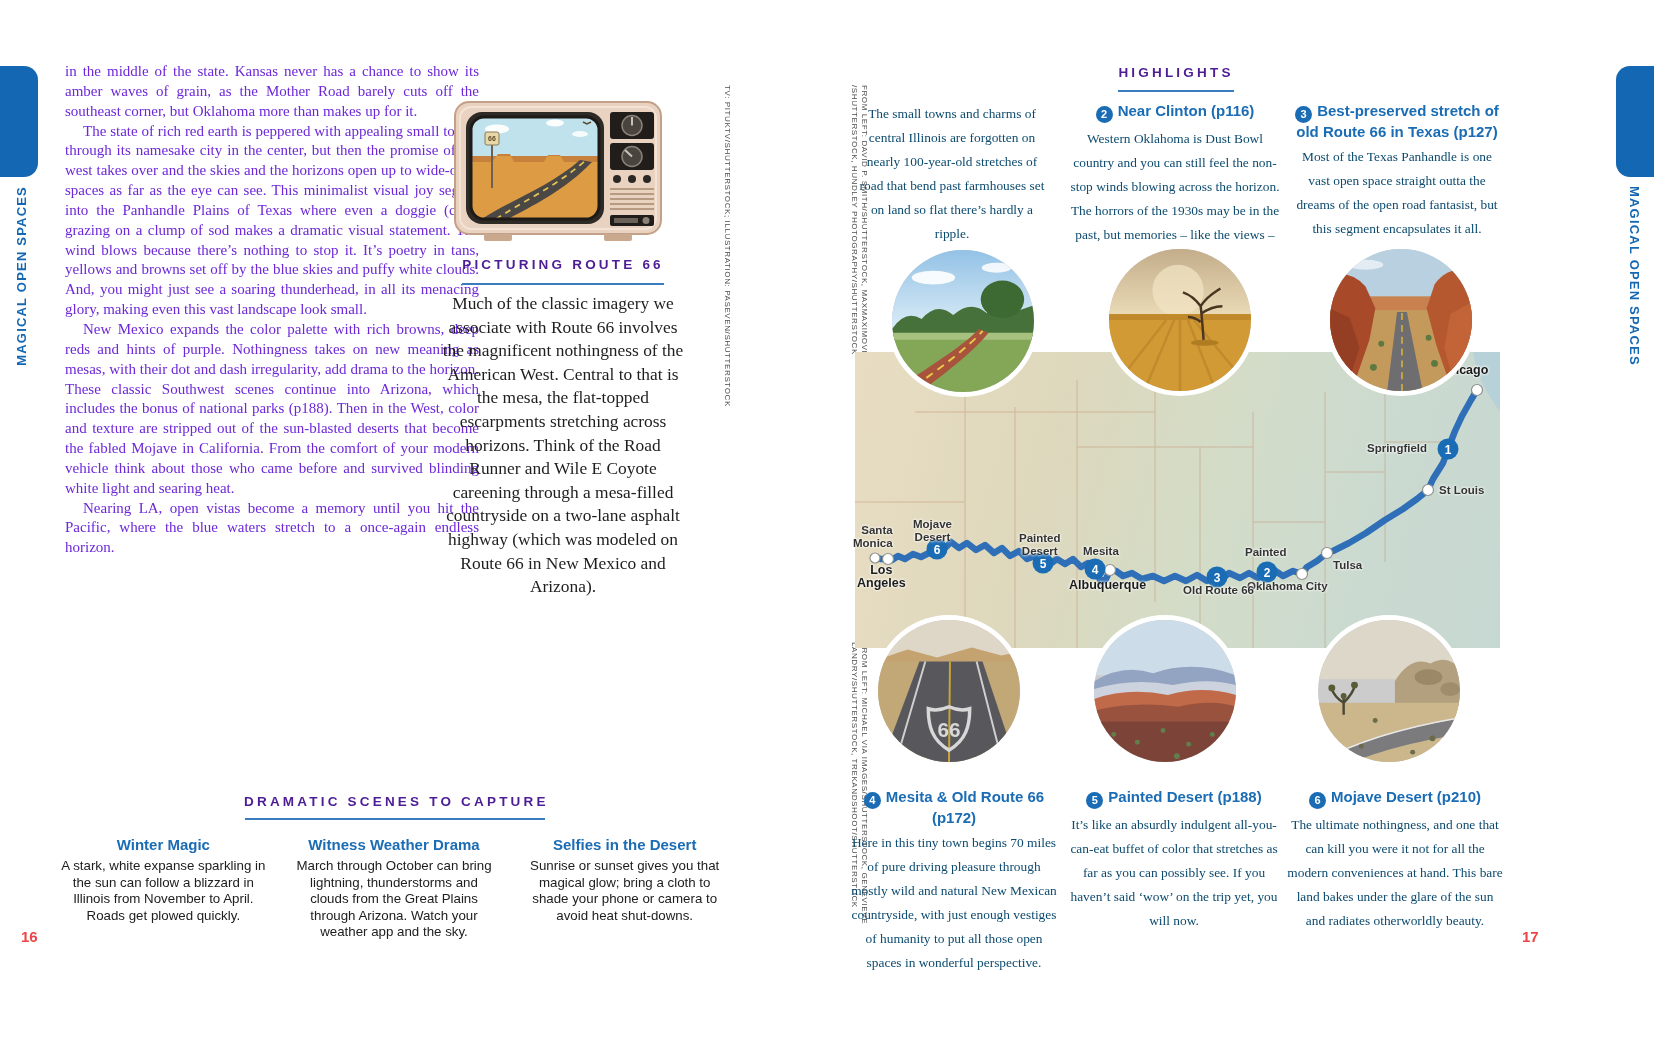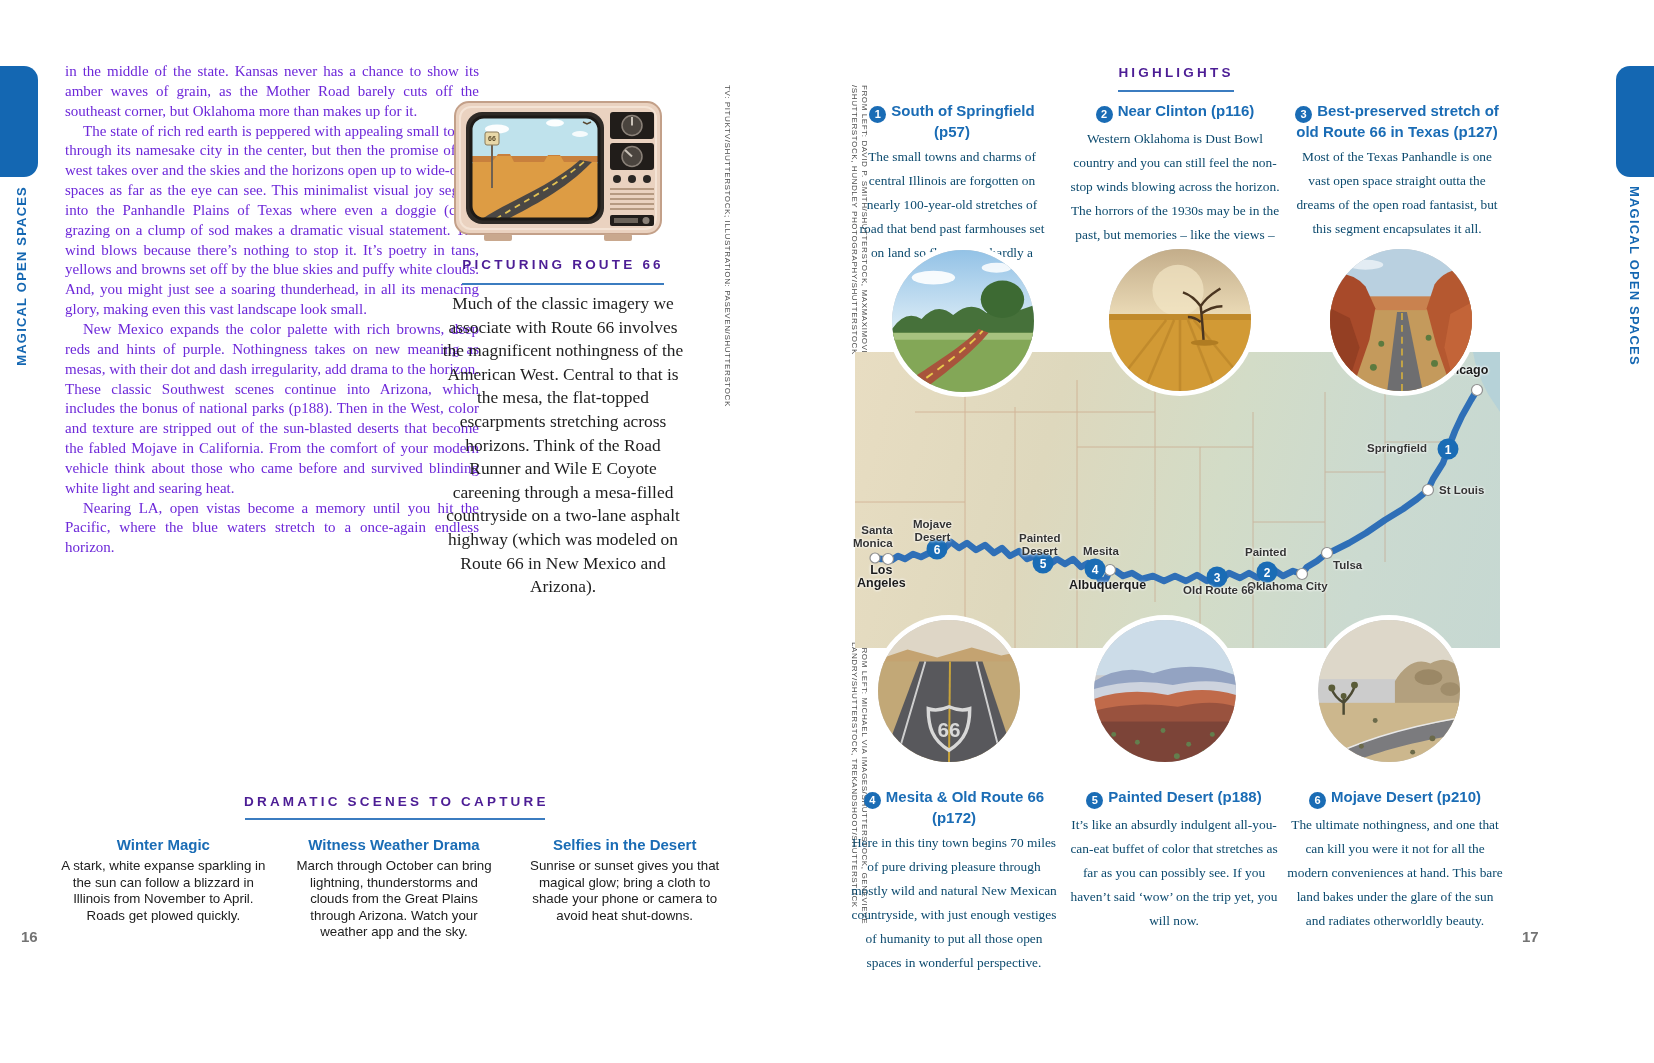--- a/index.html
+++ b/index.html
@@ -39,21 +39,21 @@
     position:absolute;left:438px;top:292px;width:250px;text-align:center;
     font-family:"Liberation Serif", serif;font-size:17.4px;line-height:23.6px;color:#1e1e1e;
   }
 
   
   .dramatic-cols{position:absolute;left:60px;top:836px;width:668px;display:flex;gap:24px;}
   .dcol{flex:1;text-align:center;}
   .dcol-title{color:#1a6cb5;font-weight:bold;font-size:15px;margin-bottom:5px;}
   .dcol-body{font-size:13.3px;line-height:16.6px;color:#202020;}
 
-  .page-num{position:absolute;font-weight:bold;font-size:15px;color:#737373;}
+  .page-num{position:absolute;font-weight:bold;font-size:15px;color:#ef4444;}
 
   
   .credit{
     position:absolute;font-size:8px;letter-spacing:0.6px;color:#4d4d4d;
     writing-mode:vertical-rl;white-space:pre-line;line-height:10px;
   }
 
   
   .hl{position:absolute;text-align:center;}
   .hl-title{color:#1a6cb5;font-weight:bold;font-size:15px;line-height:18.5px;margin-bottom:4px;}
@@ -170,21 +170,20 @@
 <div class="credit" style="left:722px;top:85px;">TV: PITUKTV/SHUTTERSTOCK; ILLUSTRATION: PASEVEN/SHUTTERSTOCK</div>
 <div class="credit" style="left:849px;top:85px;">FROM LEFT: DAVID P. SMITH/SHUTTERSTOCK, MAXMAXIMOVPHOTOGRAPHY
 /SHUTTERSTOCK, HUNDLEY PHOTOGRAPHY/SHUTTERSTOCK</div>
 <div class="credit" style="left:849px;top:642px;">FROM LEFT: MICHAEL VIA IMAGES/SHUTTERSTOCK, GENEVIEVE
 LANDRY/SHUTTERSTOCK, TREKANDSHOOT/SHUTTERSTOCK</div>
 
 <div class="sec-heading" style="left:1096px;top:65px;width:160px;">HIGHLIGHTS</div>
 <div class="rule" style="left:1118px;top:90px;width:116px;"></div>
 
 <div class="hl" style="left:856px;top:102px;width:192px;">
-  <div class="hl-title"><span class="badge">1</span><span>South of Springfield (p57)</span></div>
   <div class="hl-body">The small towns and charms of central Illinois are forgotten on nearly 100-year-old stretches of road that bend past farmhouses set on land so flat there’s hardly a ripple.</div>
 </div>
 <div class="hl" style="left:1066px;top:102px;width:218px;">
   <div class="hl-title"><span class="badge">2</span><span>Near Clinton (p116)</span></div>
   <div class="hl-body">Western Oklahoma is Dust Bowl country and you can still feel the non-stop winds blowing across the horizon. The horrors of the 1930s may be in the past, but memories – like the views – are long.</div>
 </div>
 <div class="hl" style="left:1290px;top:102px;width:214px;">
   <div class="hl-title"><span class="badge">3</span><span>Best-preserved stretch of old Route 66 in Texas (p127)</span></div>
   <div class="hl-body">Most of the Texas Panhandle is one vast open space straight outta the dreams of the open road fantasist, but this segment encapsulates it all.</div>
 </div>

